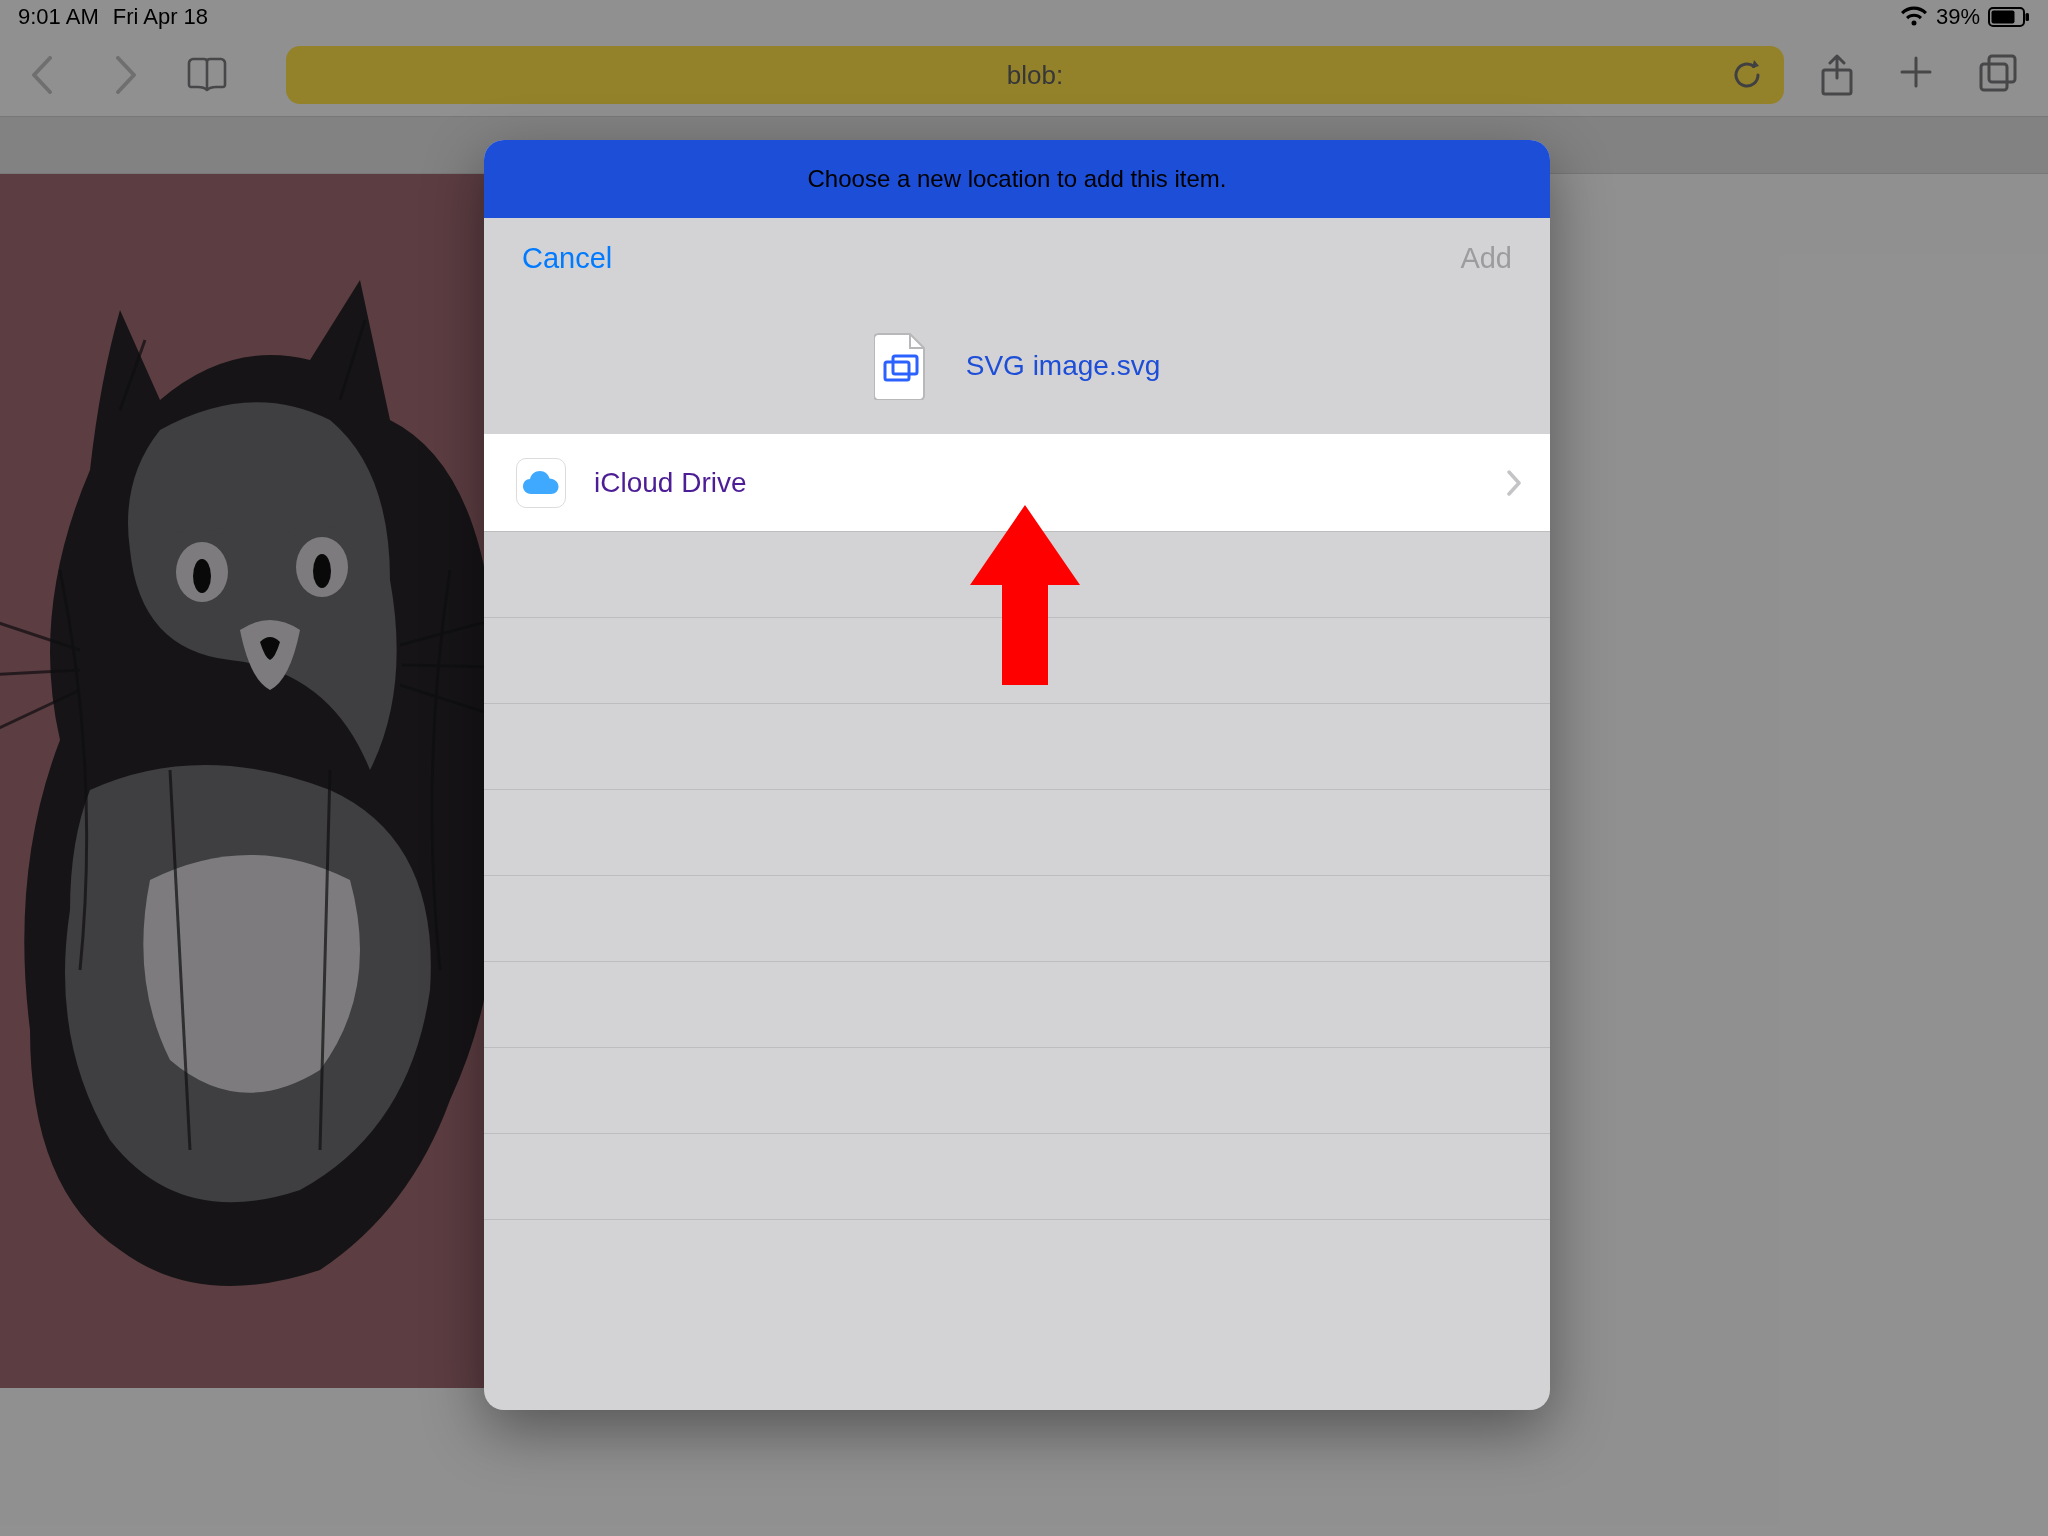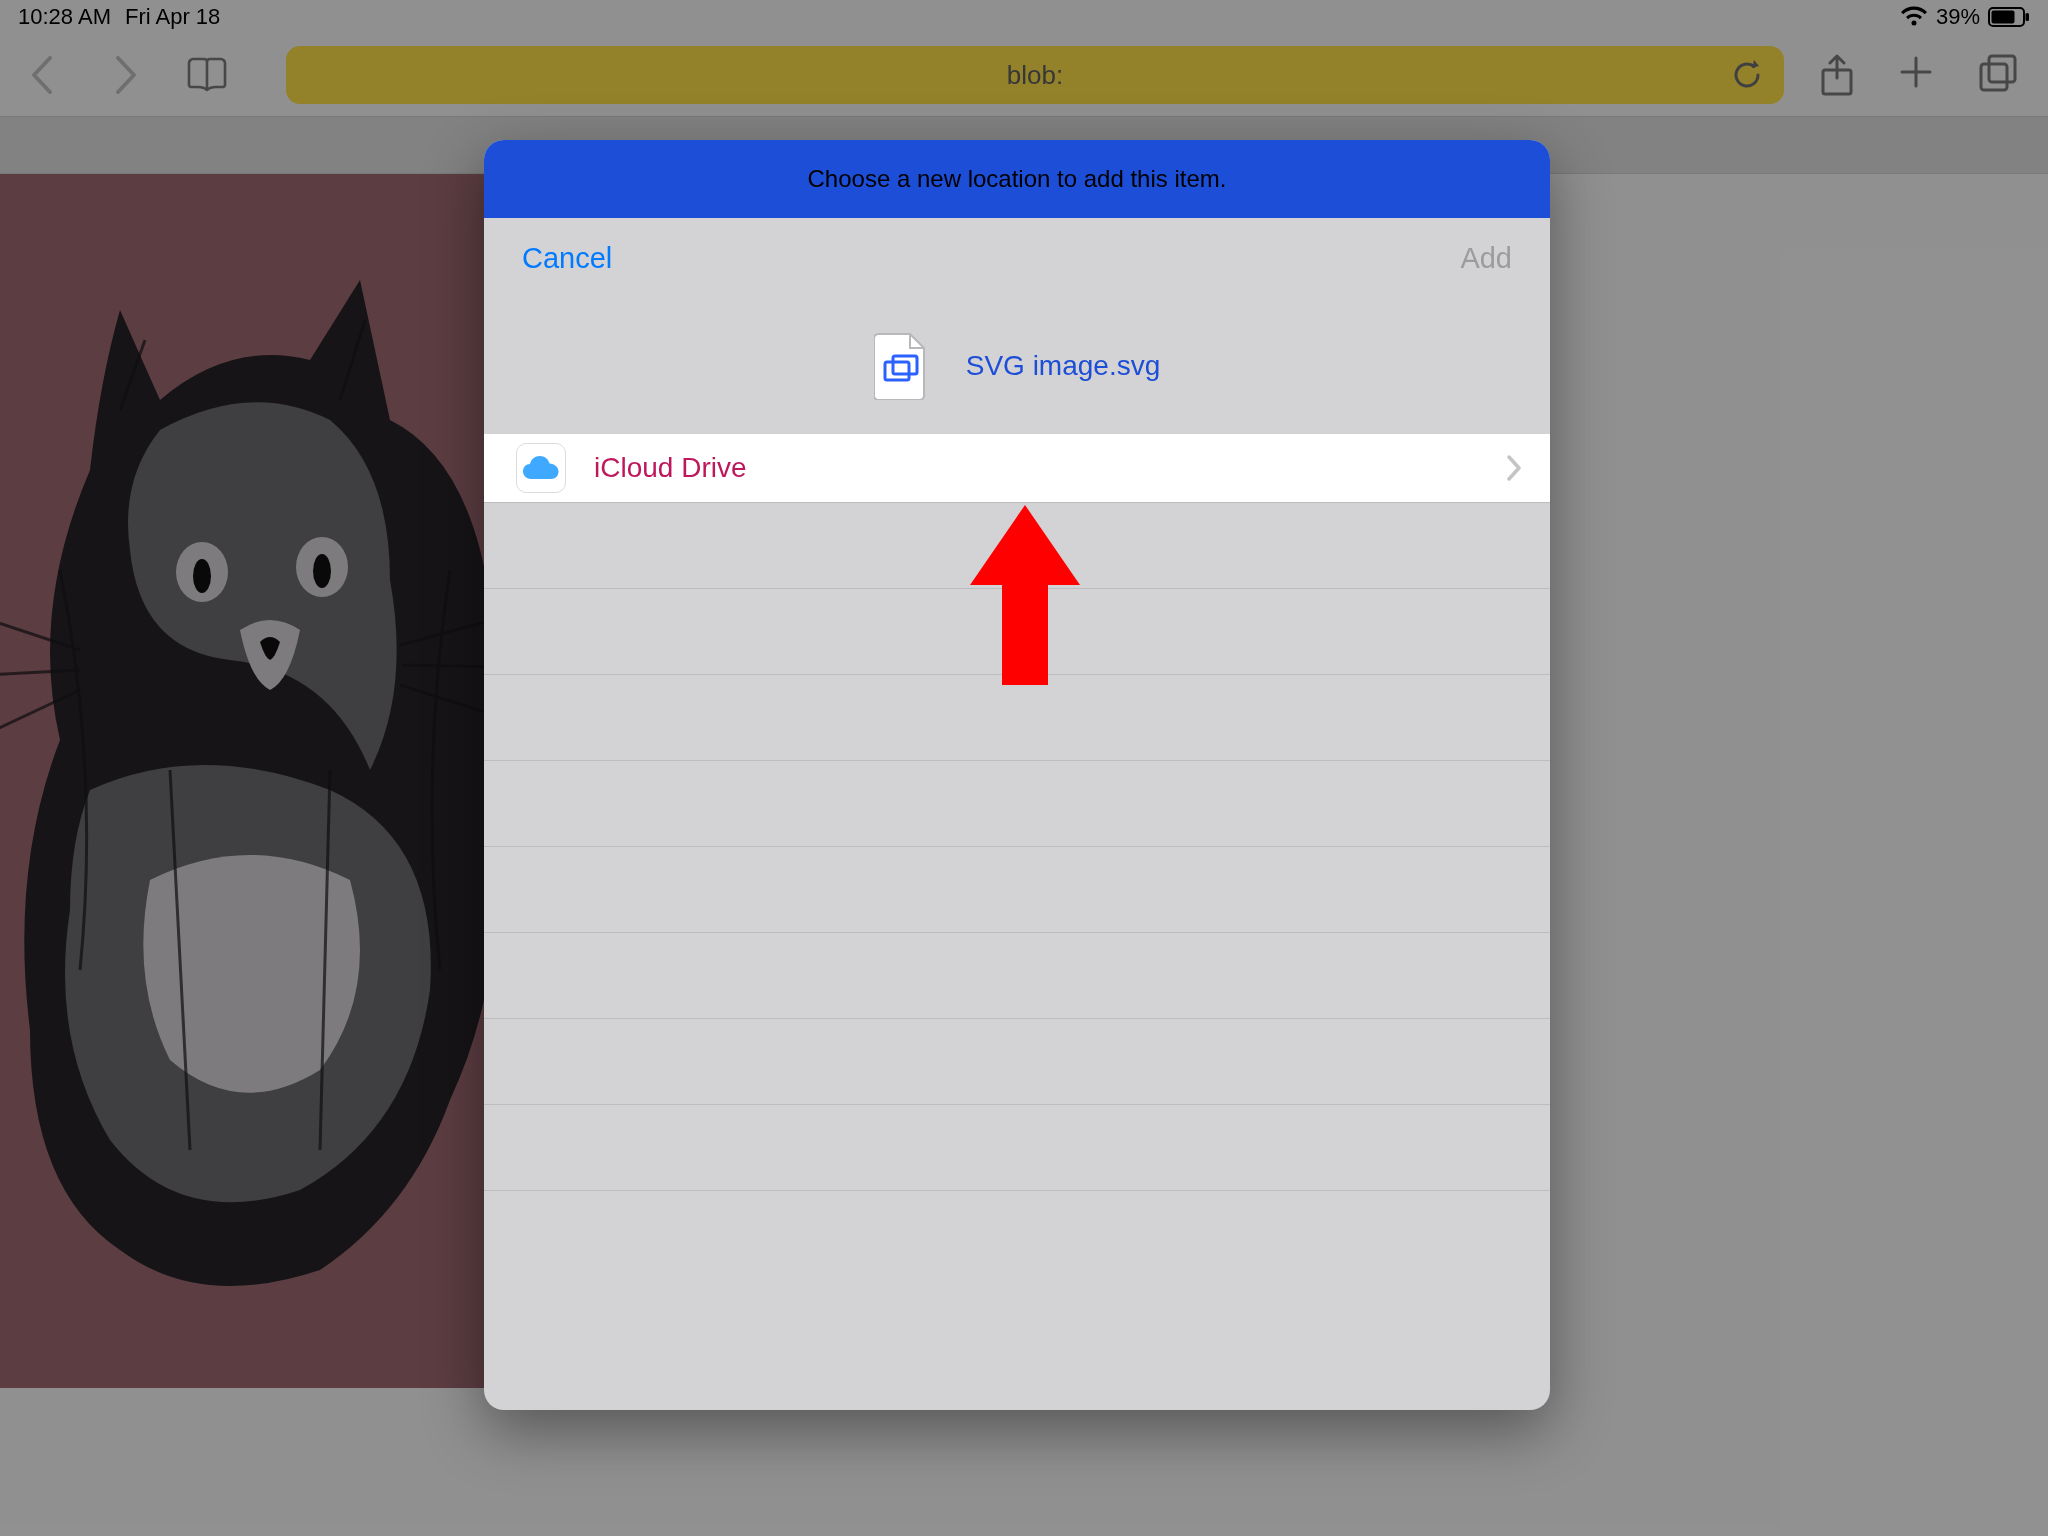--- a/index.html
+++ b/index.html
@@ -33,39 +33,39 @@
   .dim { position: absolute; inset: 0; background: rgba(0,0,0,0.42); }
 
   
   .sheet { position: absolute; left: 484px; top: 140px; width: 1066px; height: 1270px; border-radius: 20px; overflow: hidden; background: #d3d2d4; box-shadow: 0 20px 60px rgba(0,0,0,0.4); }
   .sheet .title { height: 78px; display: flex; align-items: center; justify-content: center; font-size: 24px; color: #000; background: #1d4ed8; }
   .sheet .header { height: 80px; display: flex; align-items: center; justify-content: space-between; padding: 0 38px; font-size: 29px; }
   .sheet .header .cancel { color: #007aff; }
   .sheet .header .add { color: #9c9c9e; }
   .sheet .file { height: 136px; display: flex; align-items: center; justify-content: center; gap: 38px; font-size: 28px; color: #1d4ed8; }
   .sheet .locations { }
-  .loc-row { height: 69px; display: flex; align-items: center; padding: 0 28px 0 32px; font-size: 28px; color: #be185d; border-bottom: 1px solid #bdbdbf; }
+  .loc-row { height: 98px; display: flex; align-items: center; padding: 0 28px 0 32px; font-size: 28px; color: #4c1d95; border-bottom: 1px solid #bdbdbf; }
   .loc-row.selected { background: #fff; }
   .loc-row .ico { width: 50px; height: 50px; border-radius: 10px; margin-right: 28px; display: flex; align-items: center; justify-content: center; background: #fff; border: 1px solid #dcdcdc; }
   .loc-row .ico.ipad { background: #b8b8bb; border: 1px solid #a5a5a8; }
   .loc-row .label { flex: 1; }
   .loc-row .chev { color: #b0b0b3; }
   .empty-row { height: 86px; border-bottom: 1px solid #bdbdbf; }
 
   
   .arrow { position: absolute; top: 505px; left: 970px; pointer-events: none; }
 
   svg { display: block; }
 </style>
 </head>
 <body>
 
 <div class="status-bar">
   <div class="status-left">
-    <span>10:28 AM</span>
+    <span>9:01 AM</span>
     <span>Fri Apr 18</span>
   </div>
   <div class="status-right">
     <span>
       <svg width="28" height="22" viewBox="0 0 28 22">
           <path d="M14 19.5a2.5 2.5 0 100-5 2.5 2.5 0 000 5zM6 11c4.4-4.4 11.6-4.4 16 0l-2.2 2.2c-3.2-3.2-8.4-3.2-11.6 0L6 11zM1 6C8.2-1.2 19.8-1.2 27 6l-2.2 2.2C18.8 2.2 9.2 2.2 3.2 8.2L1 6z" fill="#000"></path>
         </svg>
     </span>
     <span>39%</span>
     <span>

